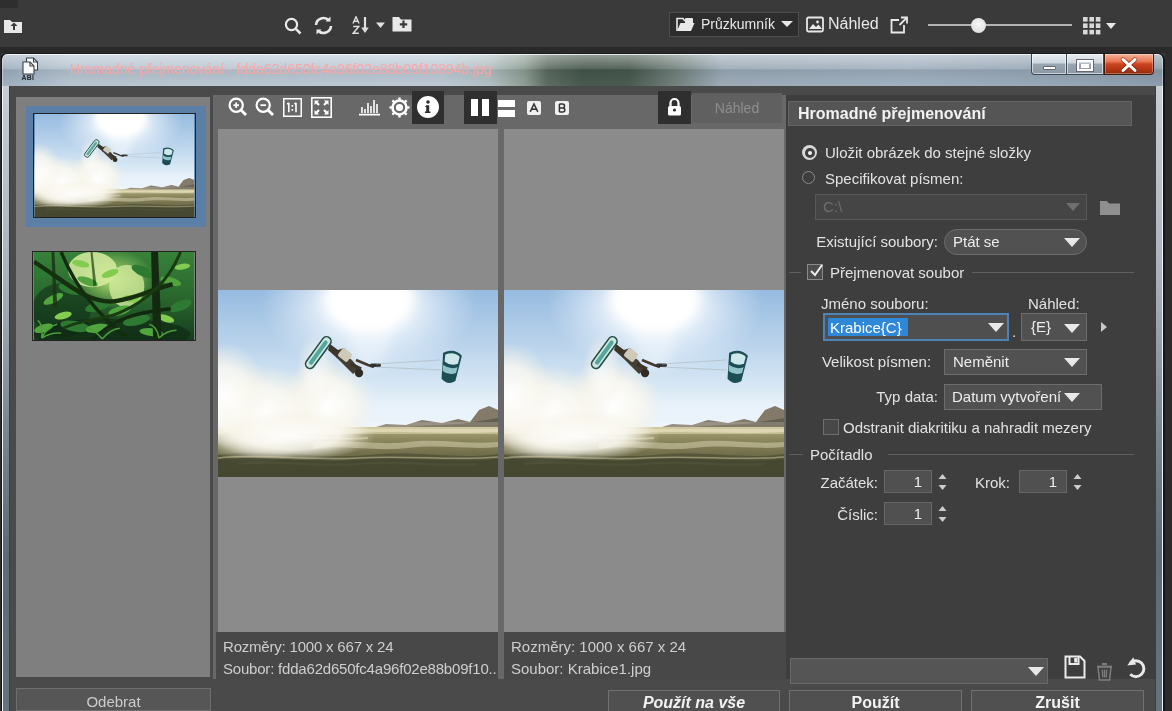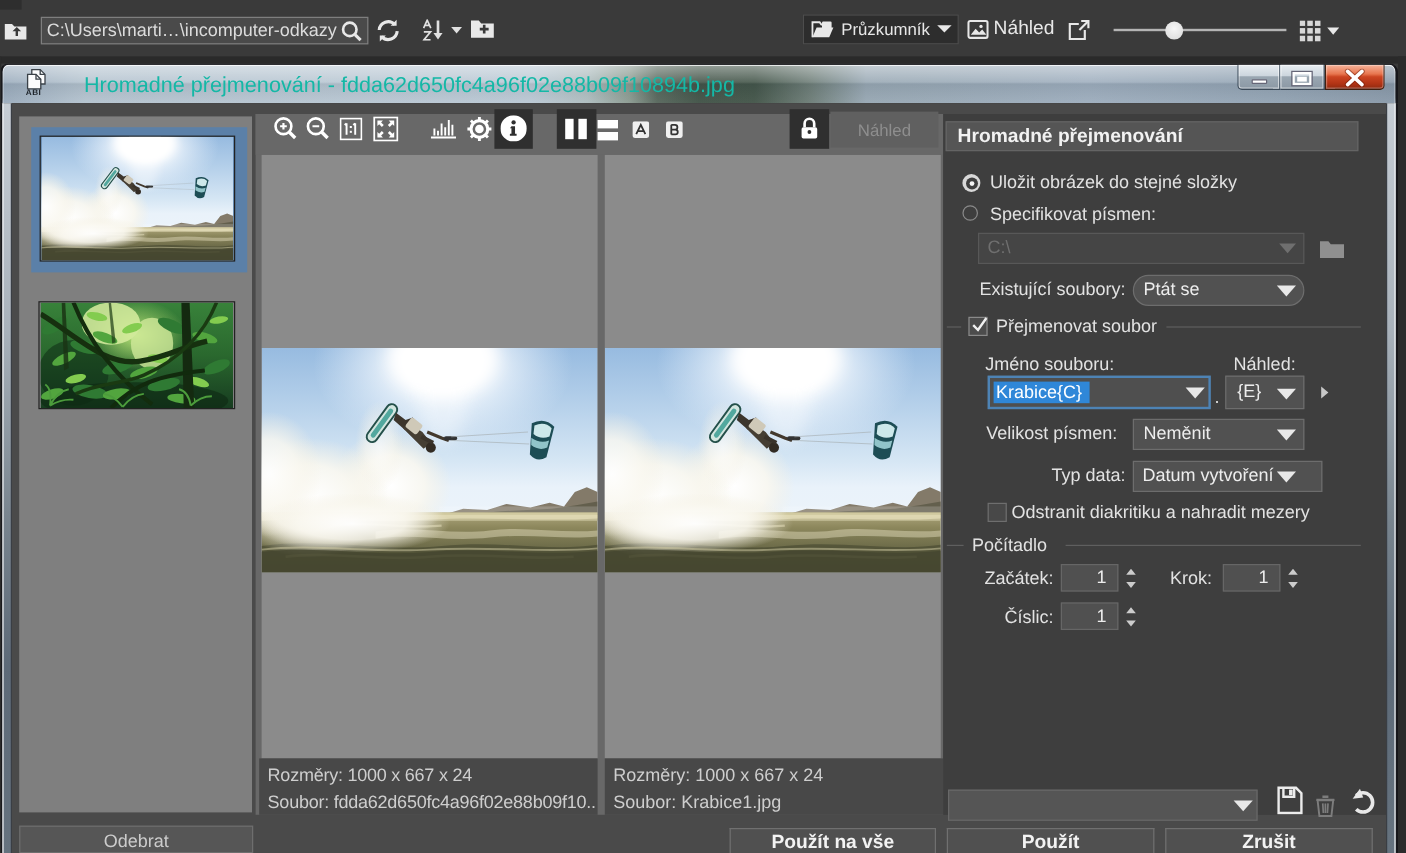--- a/index.html
+++ b/index.html
@@ -17,21 +17,20 @@
 
   <div class="abs" style="left:0;top:0;width:1172px;height:47px;background:#3a3a3a;"></div>
   <div class="abs" style="left:0;top:0;width:18px;height:8px;background:#2e2e2e;"></div>
   <div class="abs" style="left:0;top:47px;width:1172px;height:6px;background:#2a2a2a;"></div>
 
   <svg class="abs" style="left:3px;top:17px;" width="20" height="17" viewBox="0 0 20 17">
     <path d="M1 3 h6 l2 2 h10 v11 h-18 z" fill="#e8e8e8"></path>
     <path d="M10 13 v-4 h-2.6 l3.6-3.6 3.6 3.6 H12 v4 z" fill="#3a3a3a"></path>
   </svg>
 
-  <div class="abs" style="left:34px;top:14px;width:273px;height:23px;background:#4a4a4a;border:1px solid #7e7e7e;color:#dcdcdc;font-size:15px;line-height:21px;padding-left:4px;">C:\Users\marti…\incomputer-odkazy</div>
   <svg class="abs" style="left:283px;top:16px;" width="20" height="20" viewBox="0 0 20 20">
     <circle cx="8.5" cy="8.5" r="5.6" fill="none" stroke="#e8e8e8" stroke-width="2.2"></circle>
     <line x1="12.8" y1="12.8" x2="17.5" y2="17.5" stroke="#e8e8e8" stroke-width="2.6"></line>
   </svg>
 
   <svg class="abs" style="left:312px;top:15px;" width="23" height="21" viewBox="0 0 23 21">
     <path d="M4 10 a7.5 7.5 0 0 1 13-4.5" fill="none" stroke="#e8e8e8" stroke-width="2.6"></path>
     <path d="M18.5 1.5 v5 h-5 z" fill="#e8e8e8"></path>
     <path d="M19 11 a7.5 7.5 0 0 1 -13 4.5" fill="none" stroke="#e8e8e8" stroke-width="2.6"></path>
     <path d="M4.5 19.5 v-5 h5 z" fill="#e8e8e8"></path>
@@ -99,21 +98,21 @@
     box-shadow: inset 0 1px 0 rgba(255,255,255,0.75), inset 1px 0 0 rgba(255,255,255,0.4), inset -1px 0 0 rgba(255,255,255,0.4);
     border-top:1px solid #1c1c20; border-left:2px solid #16161a; border-right:2px solid #16161a;"></div>
 
   <svg class="abs" style="left:19px;top:57px;" width="22" height="23" viewBox="0 0 22 23">
     <path d="M7.5 1 h7 l4 4 v8 h-11 z" fill="#fbfcfd" stroke="#3a4148" stroke-width="1.1"></path>
     <path d="M14.5 1 v4 h4" fill="none" stroke="#3a4148" stroke-width="1.1"></path>
     <path d="M4 5 h7 l4 4 v8 h-11 z" fill="#fbfcfd" stroke="#3a4148" stroke-width="1.1"></path>
     <path d="M11 5 v4 h4" fill="none" stroke="#3a4148" stroke-width="1.1"></path>
     <text x="2.5" y="22.5" font-size="6.8" font-weight="bold" fill="#1c2228" font-family="Liberation Sans" letter-spacing="0.4">ABI</text>
   </svg>
-  <div class="abs" style="left:70px;top:61px;font-size:18px;color:#14b8a6;">Hromadné přejmenování - fdda62d650fc4a96f02e88b09f10894b.jpg</div>
+  <div class="abs" style="left:70px;top:61px;font-size:14px;color:#fca5a5;">Hromadné přejmenování - fdda62d650fc4a96f02e88b09f10894b.jpg</div>
 
   <div class="abs" style="left:1031px;top:54px;width:36px;height:21px;border:1px solid #3c4a58;border-top:none;border-radius:0 0 0 4px;
     background:linear-gradient(to bottom, #e8edf1 0%, #cdd6de 45%, #9aa7b2 50%, #8b98a4 100%);box-shadow:inset 0 0 0 1px rgba(255,255,255,0.55);"></div>
   <div class="abs" style="left:1043px;top:66px;width:13px;height:4px;background:#fff;border:1px solid #667;border-radius:1px;"></div>
   <div class="abs" style="left:1067px;top:54px;width:37px;height:21px;border:1px solid #3c4a58;border-top:none;border-left:none;
     background:linear-gradient(to bottom, #e8edf1 0%, #cdd6de 45%, #9aa7b2 50%, #8b98a4 100%);box-shadow:inset 0 0 0 1px rgba(255,255,255,0.55);"></div>
   <div class="abs" style="left:1077px;top:60px;width:16px;height:11px;border:2px solid #fff;outline:1px solid #667;background:transparent;"></div>
   <div class="abs" style="left:1081px;top:64px;width:8px;height:4px;background:#fff;"></div>
   <div class="abs" style="left:1104px;top:54px;width:50px;height:21px;border:1px solid #41200f;border-top:none;border-radius:0 0 4px 0;
     background:linear-gradient(to bottom, #f6b49c 0%, #e8764f 38%, #cc4522 50%, #b23415 78%, #8f2a10 100%);box-shadow:inset 0 0 0 1px rgba(255,255,255,0.3);"></div>
@@ -493,17 +492,17 @@
     <line x1="6" y1="2" x2="11" y2="2" stroke="#7d7d7d" stroke-width="2"></line>
     <line x1="6.3" y1="7.5" x2="6.8" y2="15.5" stroke="#7d7d7d" stroke-width="1.4"></line>
     <line x1="8.5" y1="7.5" x2="8.5" y2="15.5" stroke="#7d7d7d" stroke-width="1.4"></line>
     <line x1="10.7" y1="7.5" x2="10.2" y2="15.5" stroke="#7d7d7d" stroke-width="1.4"></line>
   </svg>
   <svg class="abs" style="left:1126px;top:656px;" width="20" height="25" viewBox="0 0 20 25">
     <path d="M4.2 18.3 A 8 8 0 1 0 4.2 7" fill="none" stroke="#e8e8e8" stroke-width="3"></path>
     <path d="M10 8.6 L1.2 9.6 L7.3 1.2 z" fill="#e8e8e8"></path>
   </svg>
 
-  <div class="abs" style="left:608px;top:690px;width:172px;height:21px;background:#505050;border:1px solid #707070;border-bottom:none;color:#f2f2f2;font-size:16px;font-weight:bold;text-align:center;padding-top:3px;">Použít na vše</div>
+  <div class="abs" style="left:608px;top:690px;width:172px;height:21px;background:#505050;border:1px solid #707070;border-bottom:none;color:#f2f2f2;font-size:16px;font-weight:bold;text-align:center;padding-top:3px;font-style:italic;">Použít na vše</div>
   <div class="abs" style="left:971px;top:690px;width:173px;height:21px;background:#505050;border:1px solid #707070;border-bottom:none;color:#f2f2f2;font-size:16px;font-weight:bold;text-align:center;padding-top:3px;">Zrušit</div>
   <div class="abs" style="left:789px;top:690px;width:173px;height:21px;background:#505050;border:1px solid #707070;border-bottom:none;color:#f2f2f2;font-size:16px;font-weight:bold;text-align:center;padding-top:3px;">Použít</div>
 
 </div>
 
 </body></html>

